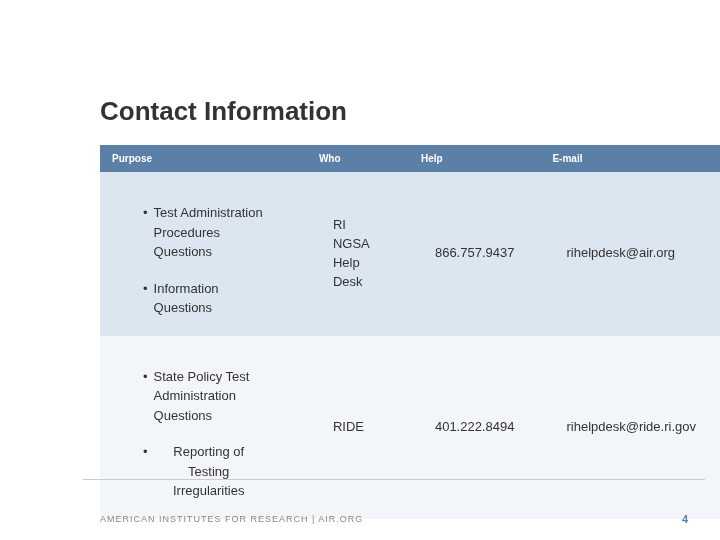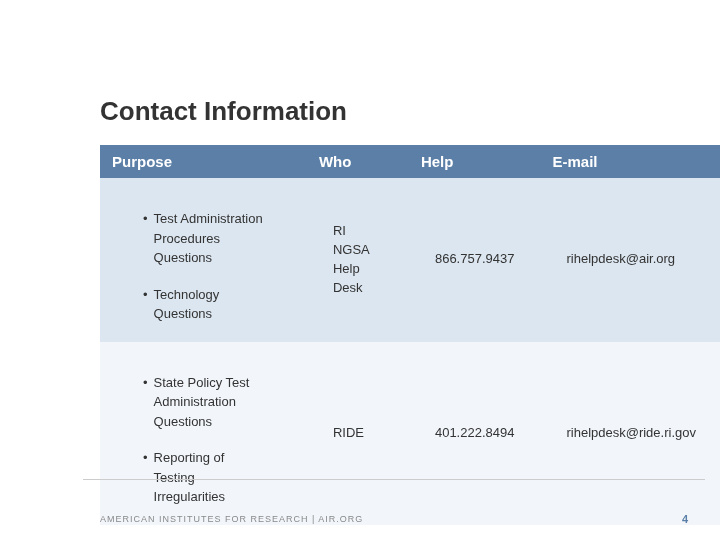--- a/index.html
+++ b/index.html
@@ -29,21 +29,21 @@
       border-collapse: collapse;
       font-size: 13px;
     }
 
     thead tr th {
       background-color: #5b7fa6;
       color: #ffffff;
       padding: 8px 12px;
       text-align: left;
       font-weight: bold;
-      font-size: 15px;
+      font-size: 10px;
     }
 
     tbody tr:nth-child(odd) {
       background-color: #dce6f0;
     }
 
     tbody tr:nth-child(even) {
       background-color: #f2f6fb;
     }
 
@@ -109,30 +109,30 @@
         <th>Purpose</th>
         <th>Who</th>
         <th>Help</th>
         <th>E-mail</th>
       </tr>
     </thead>
     <tbody id="table-body">
     <tr>
           <td class="purpose-cell">
             <div class="bullet-item" style="display: flex;">Test Administration Procedures Questions</div>
-            <div class="bullet-item" style="display: flex;">Technology Questions</div>
+            <div class="bullet-item" style="display: flex;">Information Questions</div>
           </td>
           <td>RI NGSA Help Desk</td>
           <td>866.757.9437</td>
           <td>rihelpdesk@air.org</td>
         </tr>
         <tr>
           <td class="purpose-cell">
             <div class="bullet-item" style="display: flex;">State Policy Test Administration Questions</div>
-            <div class="bullet-item" style="display: flex;">Reporting of Testing Irregularities</div>
+            <div class="bullet-item" style="display: flex; text-align: center;">Reporting of Testing Irregularities</div>
           </td>
           <td>RIDE</td>
           <td>401.222.8494</td>
           <td>rihelpdesk@ride.ri.gov</td>
         </tr>
       </tbody>
   </table>
 </div>
 
 <div class="footer">

